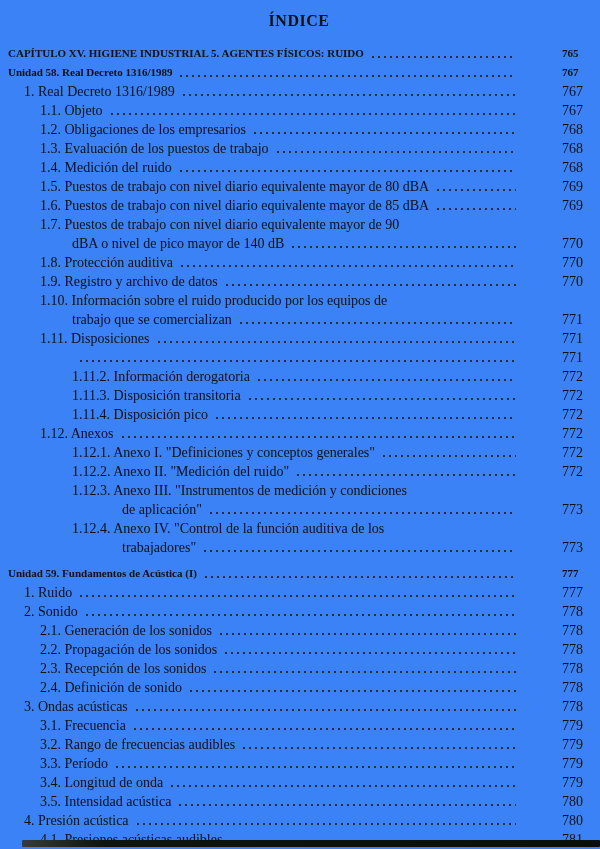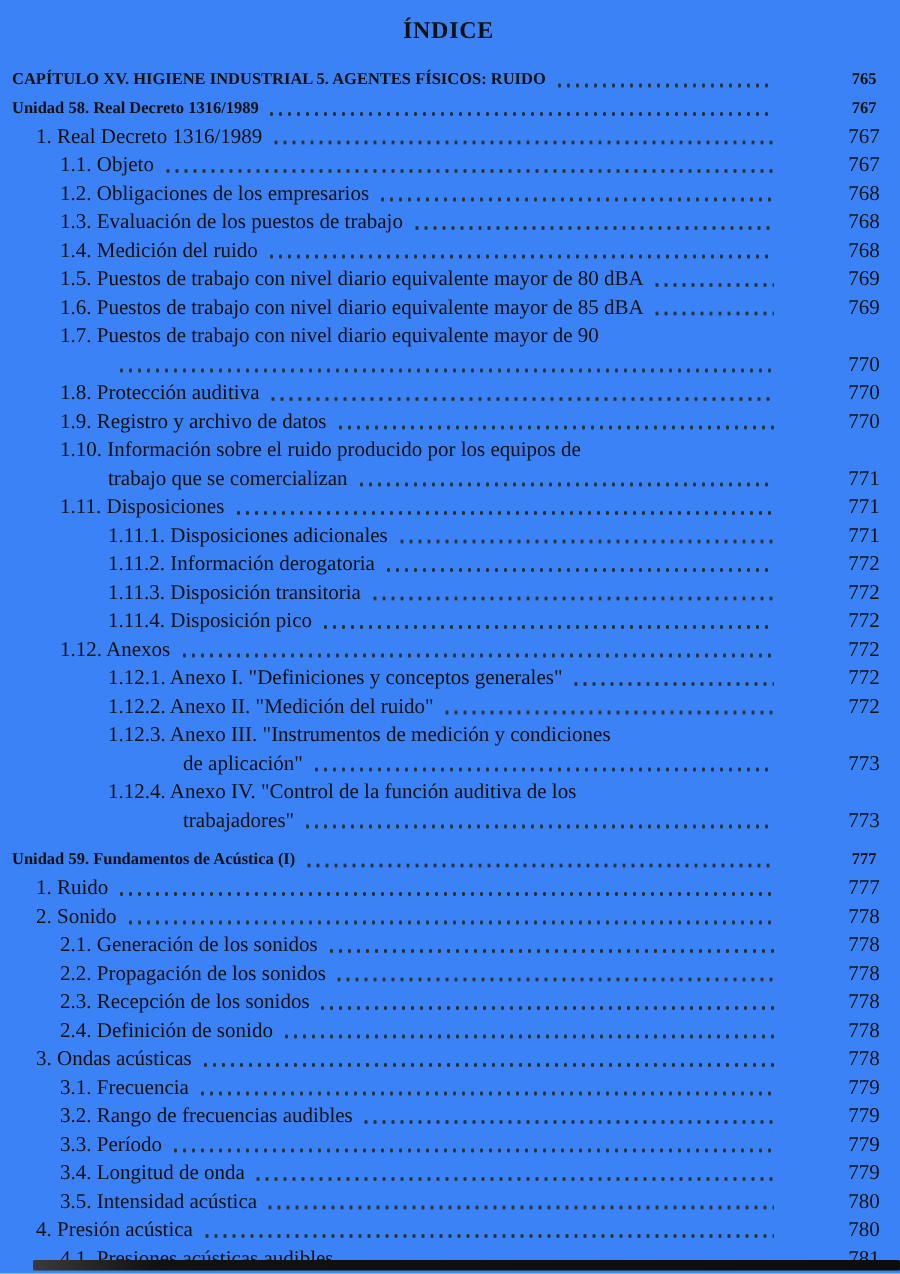--- a/index.html
+++ b/index.html
@@ -45,21 +45,21 @@
     height: 4px;
     margin: 0 2px 3px 6px;
     background-image: radial-gradient(circle, #2e2e2e 1.1px, rgba(0,0,0,0) 1.35px);
     background-size: 6px 4px;
     background-repeat: repeat-x;
     background-position: left bottom;
   }
   .pg {
     flex: 0 0 auto;
     min-width: 28px;
-    text-align: center;
+    text-align: left;
     white-space: nowrap;
     margin-left: 44px;
   }
   .scan-bar {
     position: absolute;
     left: 22px;
     right: 0;
     bottom: 2px;
     height: 7px;
     background: linear-gradient(to right, #3a3a3a, #121212 14%, #0d0d0d);
@@ -116,20 +116,21 @@
     <span class="txt">1.6. Puestos de trabajo con nivel diario equivalente mayor de 85 dBA</span>
     <span class="leader"></span>
     <span class="pg">769</span>
   </div>
       <div class="row lvl2">
     <span class="txt">1.7. Puestos de trabajo con nivel diario equivalente mayor de 90</span>
     <span class="leader" style="visibility: hidden;"></span>
     <span class="pg"></span>
   </div>
       <div class="row lvl3">
+    <span class="txt">dBA o nivel de pico mayor de 140 dB</span>
     <span class="leader"></span>
     <span class="pg">770</span>
   </div>
       <div class="row lvl2">
     <span class="txt">1.8. Protección auditiva</span>
     <span class="leader"></span>
     <span class="pg">770</span>
   </div>
       <div class="row lvl2">
     <span class="txt">1.9. Registro y archivo de datos</span>
@@ -145,21 +146,20 @@
     <span class="txt">trabajo que se comercializan</span>
     <span class="leader"></span>
     <span class="pg">771</span>
   </div>
       <div class="row lvl2">
     <span class="txt">1.11. Disposiciones</span>
     <span class="leader"></span>
     <span class="pg">771</span>
   </div>
       <div class="row lvl3">
-    <span class="txt">1.11.1. Disposiciones adicionales</span>
     <span class="leader"></span>
     <span class="pg">771</span>
   </div>
       <div class="row lvl3">
     <span class="txt">1.11.2. Información derogatoria</span>
     <span class="leader"></span>
     <span class="pg">772</span>
   </div>
       <div class="row lvl3">
     <span class="txt">1.11.3. Disposición transitoria</span>

